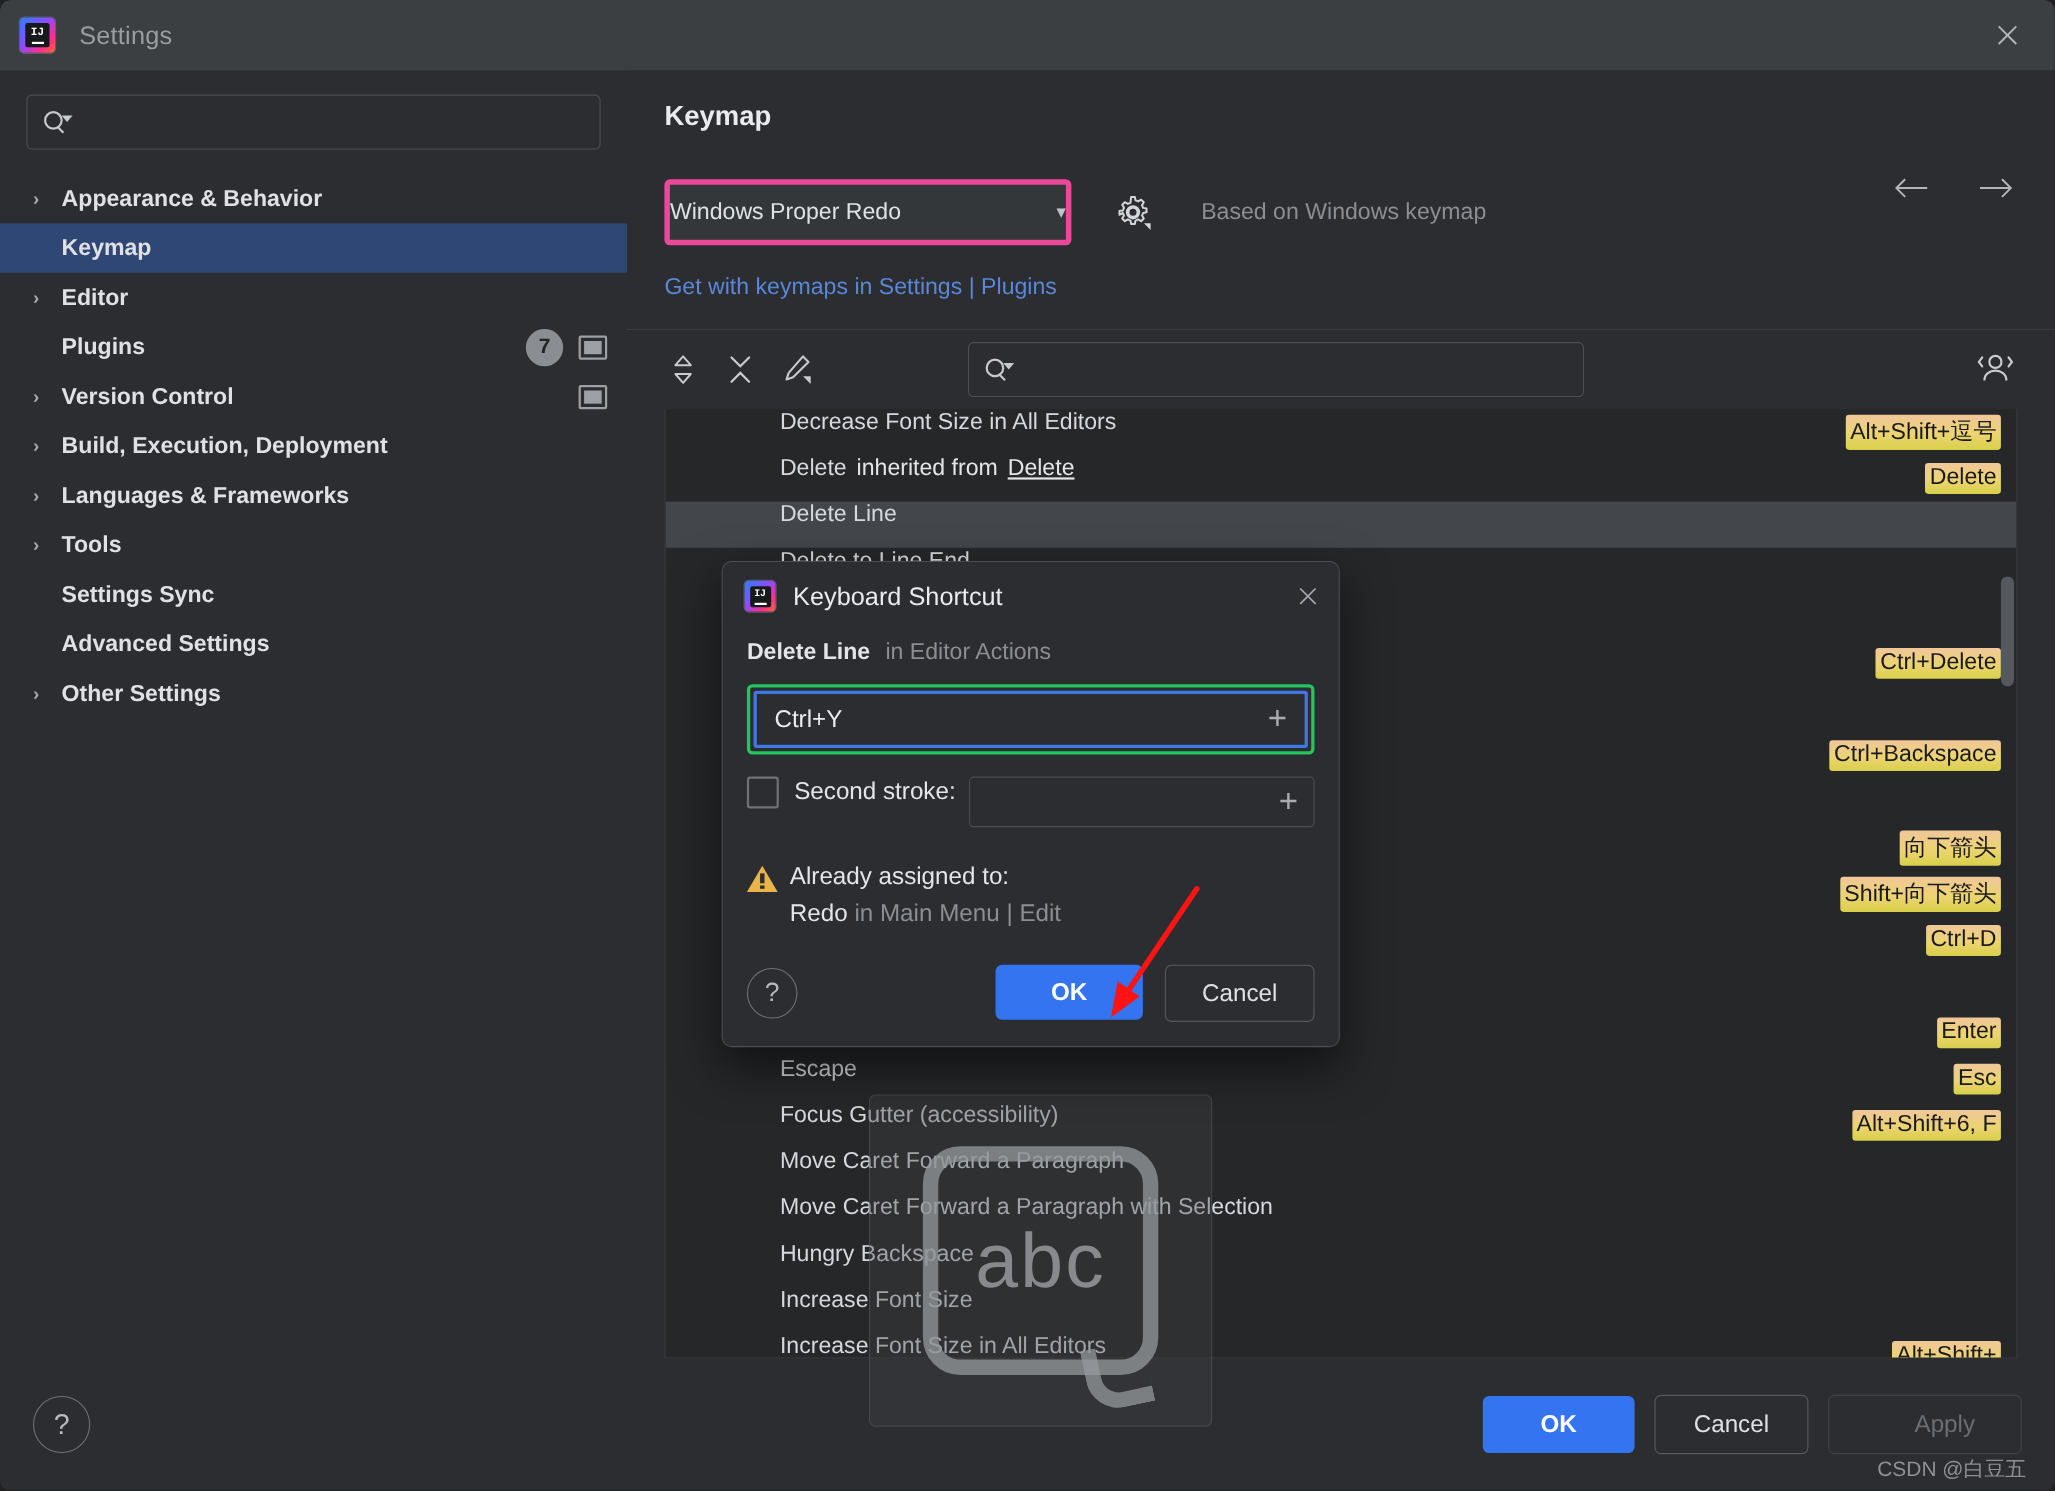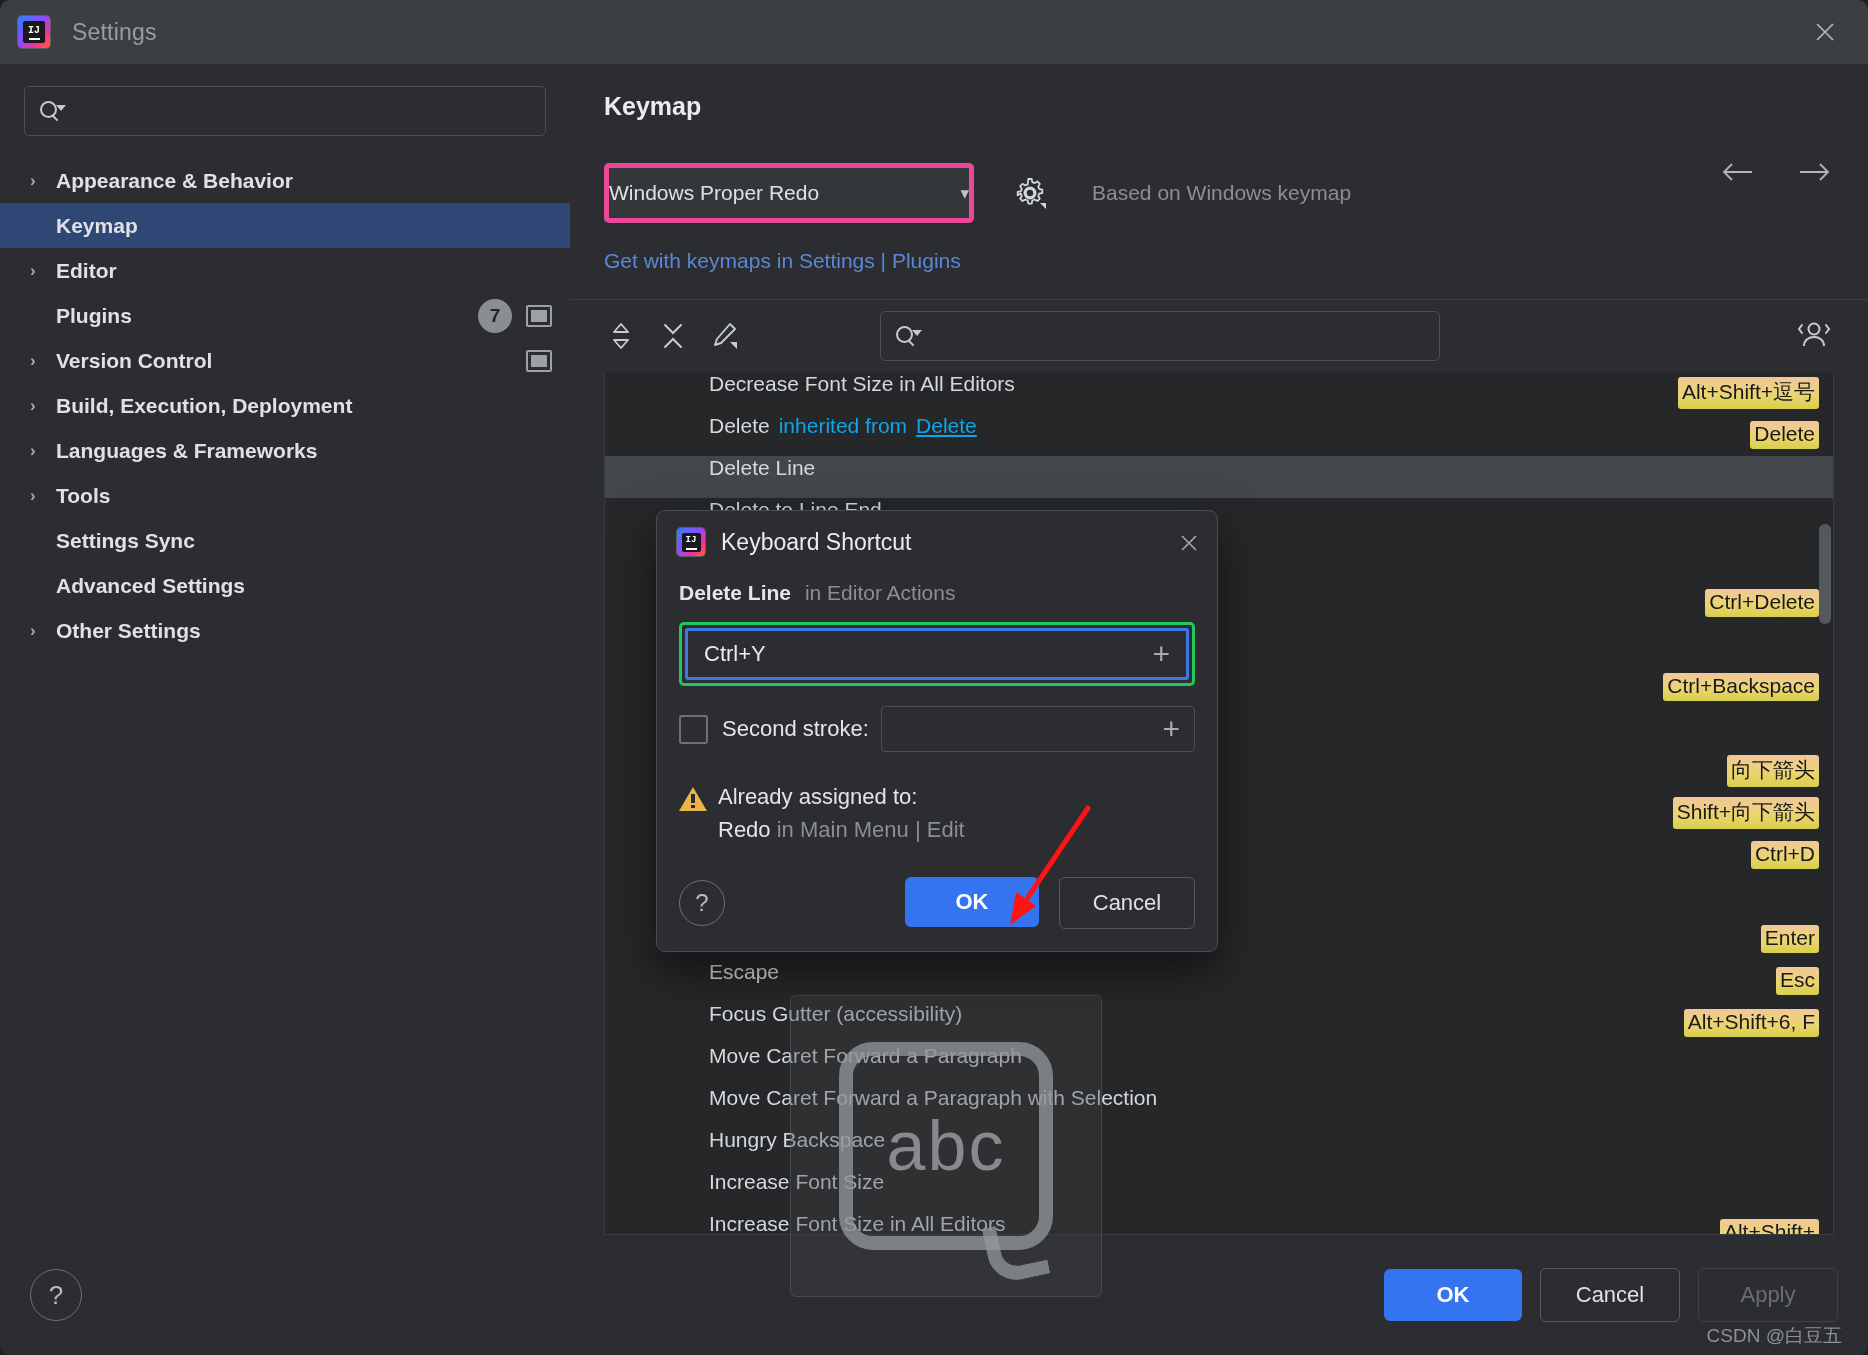--- a/index.html
+++ b/index.html
@@ -115,21 +115,21 @@
   
   #list-area{
     flex:1;min-height:0;margin:0 34px 0 34px;border:1px solid #3a3d40;border-top:none;
     background:#252729;position:relative;overflow:hidden;
   }
   .row{
     height:42px;display:flex;padding-left:104px;padding-right:16px;
     font-size:21px;color:#d5d8dc;white-space:nowrap;position:relative;
   }
   .row.sel{background:#43464a;}
-  .row .muted{color:#0ea5e9;margin-left:9px;}
+  .row .muted{color:#e5e5e5;margin-left:9px;}
   .row .muted u{text-decoration:underline;}
   .shortcut{
     position:absolute;right:14px;top:50%;transform:translateY(-50%);
     background:linear-gradient(180deg,#f0c79a 0%,#ecd472 55%,#d9cf4a 100%);
     color:#1a1a1a;font-size:21px;padding:1px 4px 3px 4px;border-radius:3px;white-space:nowrap;
   }
   #scrollbar{
     position:absolute;right:2px;top:152px;width:12px;height:100px;border-radius:6px;background:#55585c;
   }
   
@@ -140,21 +140,21 @@
     margin-left:30px;width:50px;height:50px;border-radius:50%;border:1px solid #6e7276;
     display:flex;align-items:center;justify-content:center;color:#b7babe;font-size:26px;
   }
   #bottom-buttons{margin-left:auto;margin-right:30px;display:flex;align-items:center;gap:18px;}
   .btn{
     height:52px;min-width:138px;border-radius:6px;display:flex;align-items:center;justify-content:center;
     font-size:22px;
   }
   .btn.primary{background:#3574f0;color:#fff;font-weight:bold;}
   .btn.ghost{border:1px solid #565a5f;color:#dfe1e5;background:transparent;}
-  .btn.disabled{border:1px solid #3f4347;color:#6a6e73;background:transparent;}
+  .btn.disabled{border:1px solid #3f4347;color:#6a6e73;background:transparent;padding-left:36px;}
   #watermark{
     position:absolute;right:26px;bottom:6px;font-size:19px;color:#8d9095;
   }
   
   #abc-ghost{
     position:absolute;left:790px;top:995px;width:310px;height:300px;
     background:rgba(62,65,68,0.35);border:1px solid rgba(110,114,118,0.35);border-radius:6px;
     display:flex;align-items:center;justify-content:center;pointer-events:none;
   }
   #abc-inner{
@@ -185,21 +185,21 @@
   #dlg-action .ctx{color:#8b8e93;margin-left:8px;font-weight:normal;}
   #first-stroke-outer{
     margin-top:17px;border:3px solid #22c55e;border-radius:5px;padding:3px;
   }
   #first-stroke{
     border:3px solid #3f78e3;border-radius:3px;height:46px;background:#2b2d30;
     display:flex;align-items:center;padding:0 16px;
   }
   #first-stroke .val{font-size:22px;color:#e9ebef;}
   .plus{margin-left:auto;color:#a9acb1;font-size:30px;line-height:30px;}
-  #second-row{margin-top:20px;display:flex;align-items:center;}
+  #second-row{margin-top:20px;display:flex;align-items:flex-start;}
   #second-check{
     width:25px;height:25px;border:2px solid #6e7276;border-radius:3px;background:#2b2d30;flex:0 0 25px;
   }
   #second-label{margin-left:14px;font-size:22px;color:#e3e5e9;}
   #second-input{
     margin-left:12px;flex:1;height:44px;border:1px solid #4b4f54;border-radius:4px;background:#2b2d30;
     display:flex;align-items:center;padding:0 14px;
   }
   #warn-block{margin-top:32px;}
   #warn-line{display:flex;align-items:flex-start;font-size:22px;color:#e3e5e9;}

